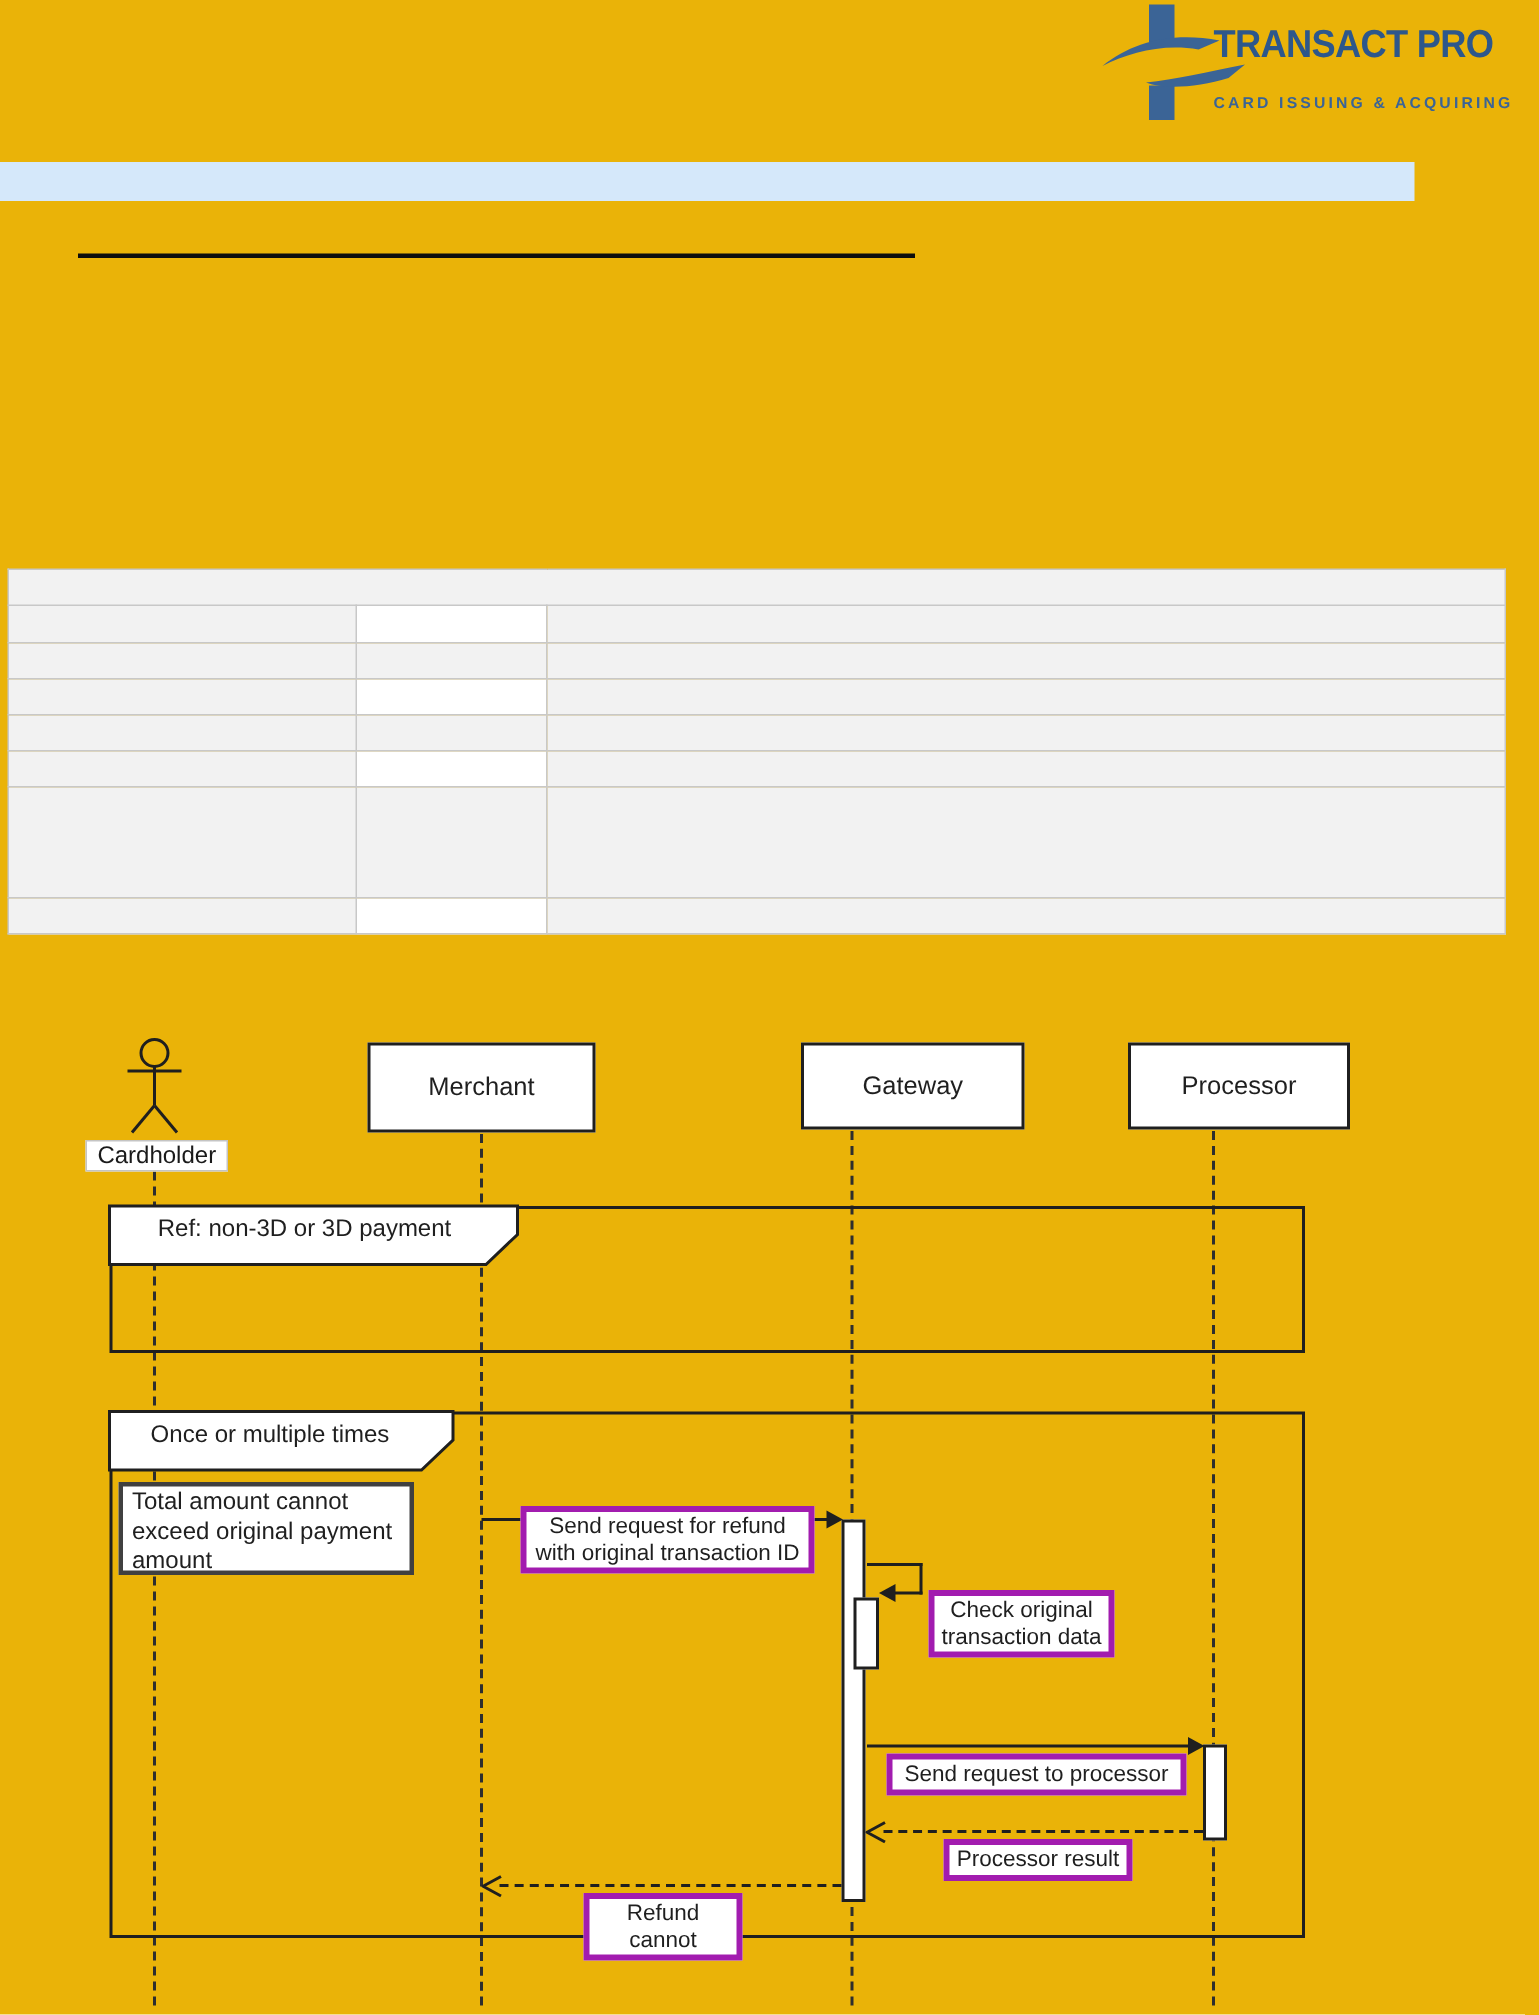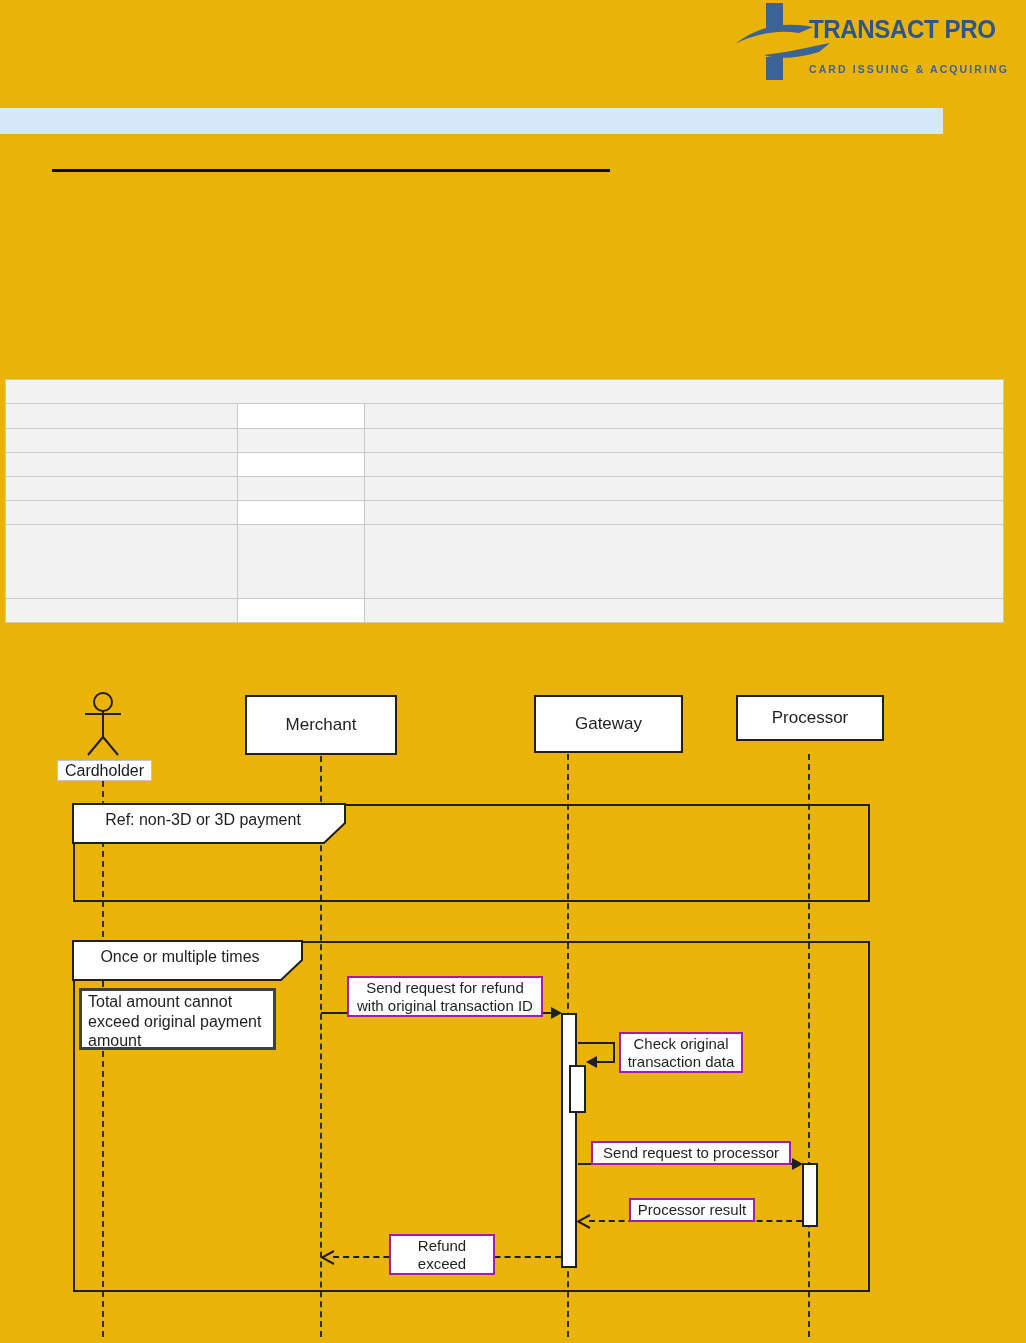--- a/index.html
+++ b/index.html
@@ -32,21 +32,21 @@
   .lifeline { position:absolute; width:0; border-left:2px dashed #2e2e2e; }
   #ll-cardholder { left:102px; top:781px; height:556px; }
   #ll-merchant   { left:320px; top:756px; height:581px; }
   #ll-gateway    { left:567px; top:754px; height:583px; }
   #ll-processor  { left:808px; top:754px; height:583px; }
 
   .pbox { position:absolute; border:2px solid #1f1f1f; background:#ffffff;
           display:flex; align-items:center; justify-content:center; font-size:17px; color:#1f1f1f; }
   #box-merchant  { left:245px; top:695px; width:152px; height:60px; }
   #box-gateway   { left:494px; top:695px; width:149px; height:58px;margin-left:40px; }
-  #box-processor { left:736px; top:695px; width:148px; height:46px; }
+  #box-processor { left:752px; top:695px; width:148px; height:58px; }
 
   #actor-figure { position:absolute; left:83px; top:691px; }
   #actor-label { position:absolute; left:57px; top:760px; width:95px; height:21px;
                  border:1px solid #c4c4c4; background:#ffffff; font-size:16px;
                  display:flex; align-items:center; justify-content:center; }
 
   .frame { position:absolute; border:2px solid #1f1f1f; background:transparent; }
   #frame-ref  { left:73px; top:804px;  width:797px; height:98px; }
   #frame-loop { left:73px; top:941px;  width:797px; height:351px; }
   .pent-svg { position:absolute; }
@@ -67,22 +67,22 @@
 
   .msg-solid  { position:absolute; height:0; border-top:2px solid #1f1f1f; }
   .msg-dashed { position:absolute; height:0; border-top:2px dashed #1f1f1f; }
   .msg-vert   { position:absolute; width:0; border-left:2px solid #1f1f1f; }
   .arrow-r { position:absolute; width:0; height:0;
              border-left:11px solid #1f1f1f; border-top:6px solid transparent; border-bottom:6px solid transparent; }
   .arrow-l { position:absolute; width:0; height:0;
              border-right:11px solid #1f1f1f; border-top:6px solid transparent; border-bottom:6px solid transparent; }
   .openarrow { position:absolute; }
 
-  .msg-label { position:absolute; background:#ffffff; border:2px solid #a21caf;
-               font-size:15px; color:#1f1f1f; text-align:center; line-height:1.17; padding:1px 2px; }
+  .msg-label { position:absolute; background:#ffffff; border:4px solid #a21caf;
+               font-size:15px; color:#1f1f1f; text-align:center; line-height:1.17; padding:1px 2px;margin-top:28px; }
   #lbl-msg1 { left:347px; top:976px;  width:196px; }
   #lbl-msg2 { left:619px; top:1032px; width:124px; }
   #lbl-msg3 { left:591px; top:1141px; width:200px; }
   #lbl-msg4 { left:629px; top:1198px; width:126px; }
   #lbl-msg5 { left:389px; top:1234px; width:106px; }
 
   
   #msg1-line { left:321px; top:1012px; width:231px; }
   #msg1-head { left:551px; top:1007px; }
   #msg2-seg1 { left:578px; top:1042px; width:37px; }
@@ -219,15 +219,15 @@
   <div class="msg-dashed" id="msg4-line"></div>
   <svg class="openarrow" id="msg4-head" width="14" height="15" viewBox="0 0 14 15" style="left:577px; top:1214px;">
     <path d="M13,1 L1,7.5 L13,14" fill="none" stroke="#1f1f1f" stroke-width="2"></path>
   </svg>
   <div class="msg-label" id="lbl-msg4">Processor result</div>
 
   <div class="msg-dashed" id="msg5-line"></div>
   <svg class="openarrow" id="msg5-head" width="14" height="15" viewBox="0 0 14 15" style="left:321px; top:1250px;">
     <path d="M13,1 L1,7.5 L13,14" fill="none" stroke="#1f1f1f" stroke-width="2"></path>
   </svg>
-  <div class="msg-label" id="lbl-msg5">Refund exceed</div>
+  <div class="msg-label" id="lbl-msg5">Refund cannot</div>
 
 </div>
 
 </body></html>

